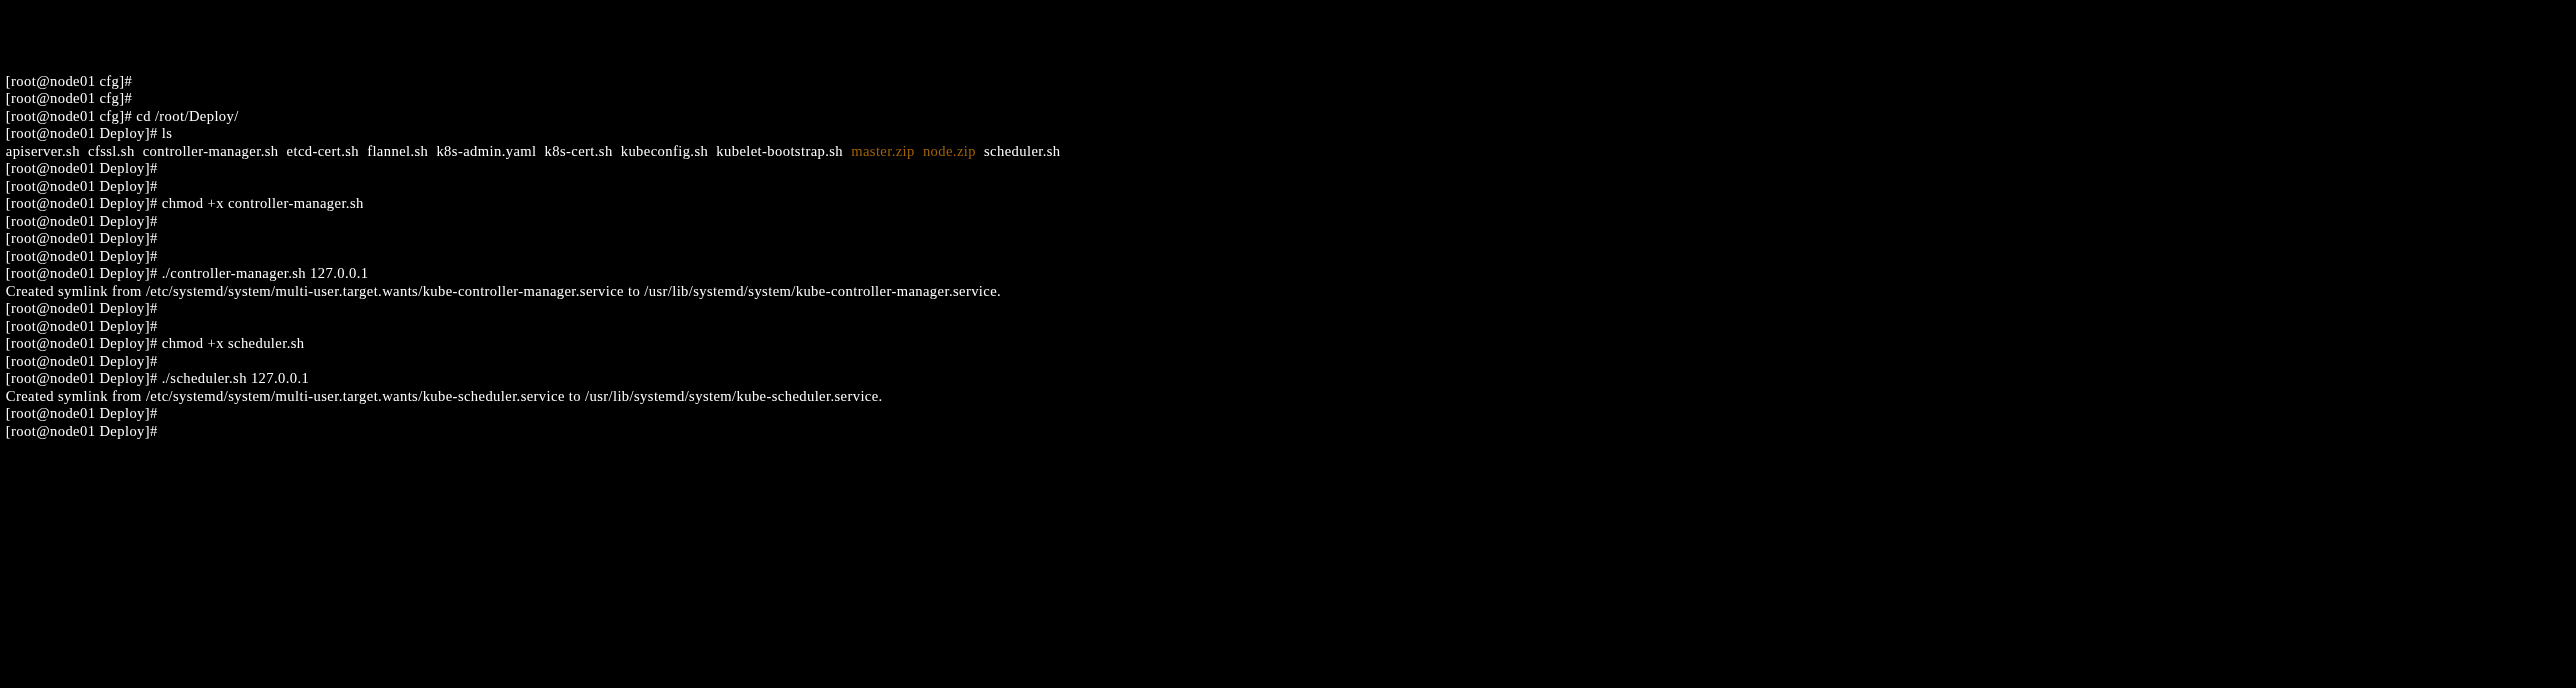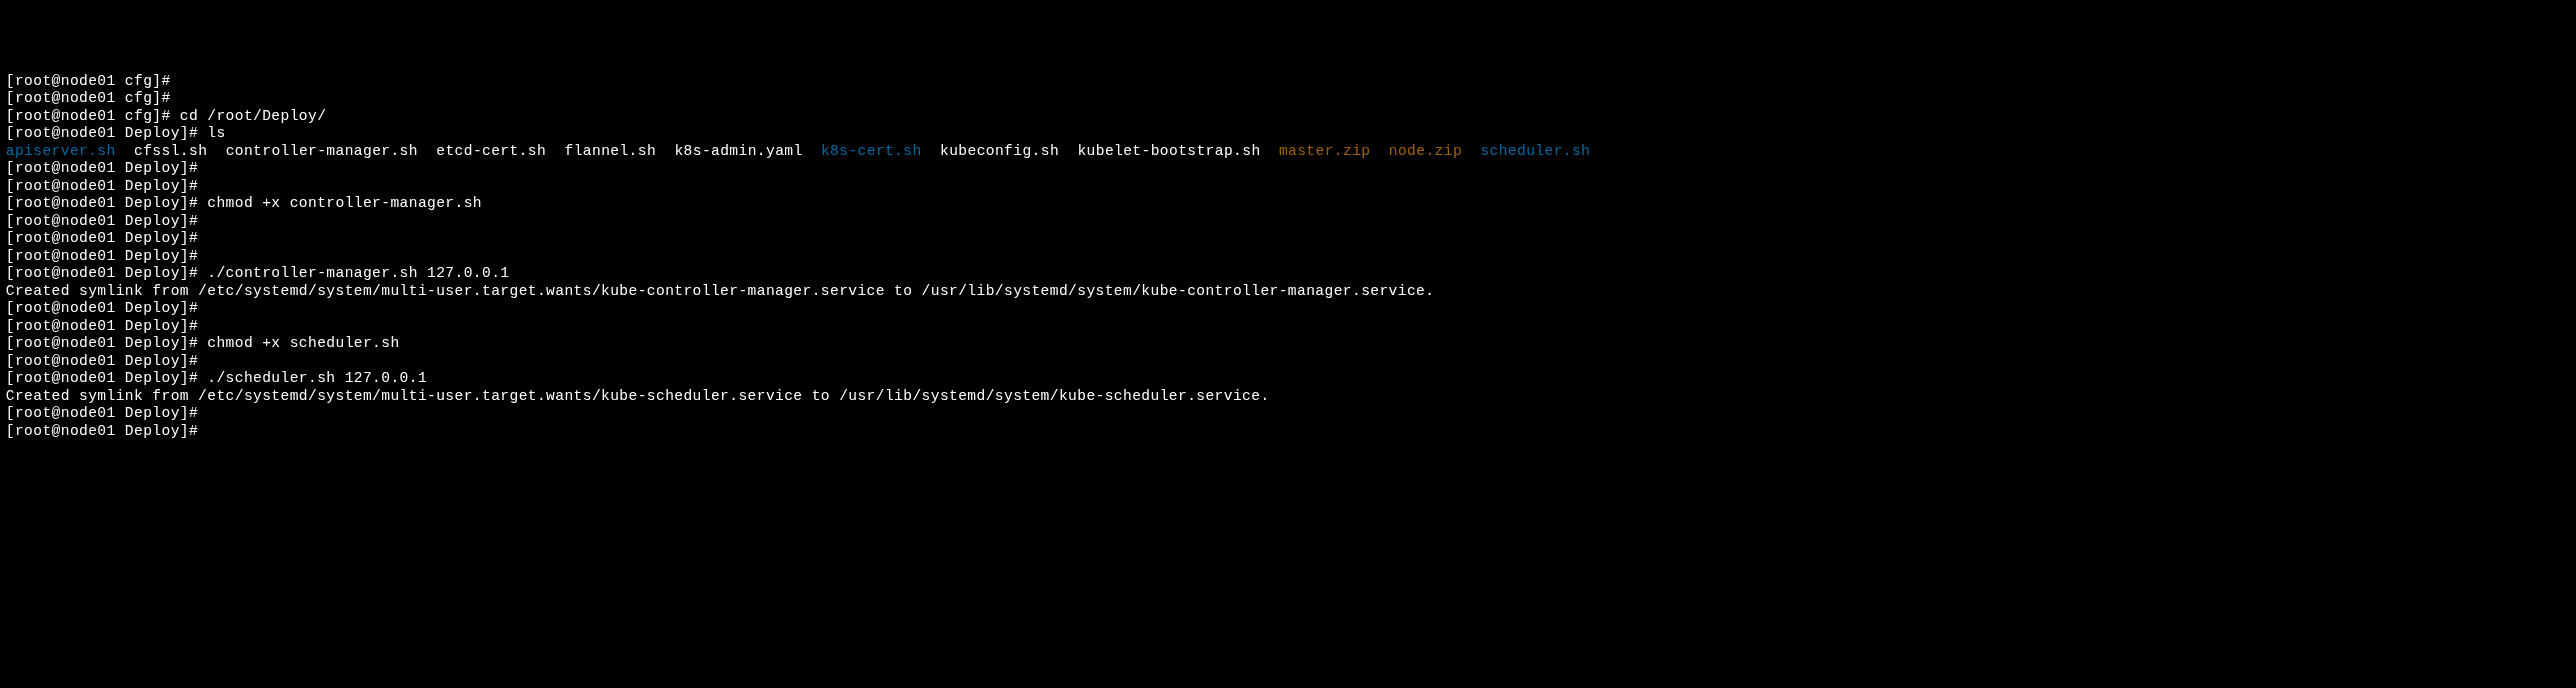--- a/index.html
+++ b/index.html
@@ -12,23 +12,24 @@
       color: #ffffff;
       font-family: "Courier New", Consolas, monospace;
       font-size: 14.6px;
       line-height: 1.2;
       padding: 2.9px 5.8px;
       white-space: pre;
       letter-spacing: 0.4px;
     }
     .line {
       display: block;
+      font-family: Liberation Serif, serif;
     }
     .green {
-      color: #0369a1;
+      color: #ffffff;
     }
     .red {
       color: #a16207;
     }
     .file-item {
       display: inline;
     }
   </style>
 </head>
 <body>

